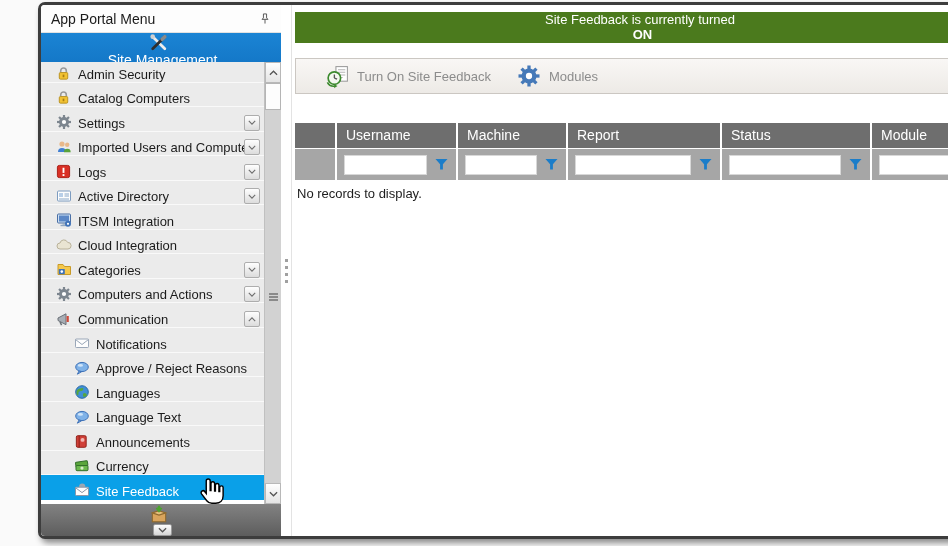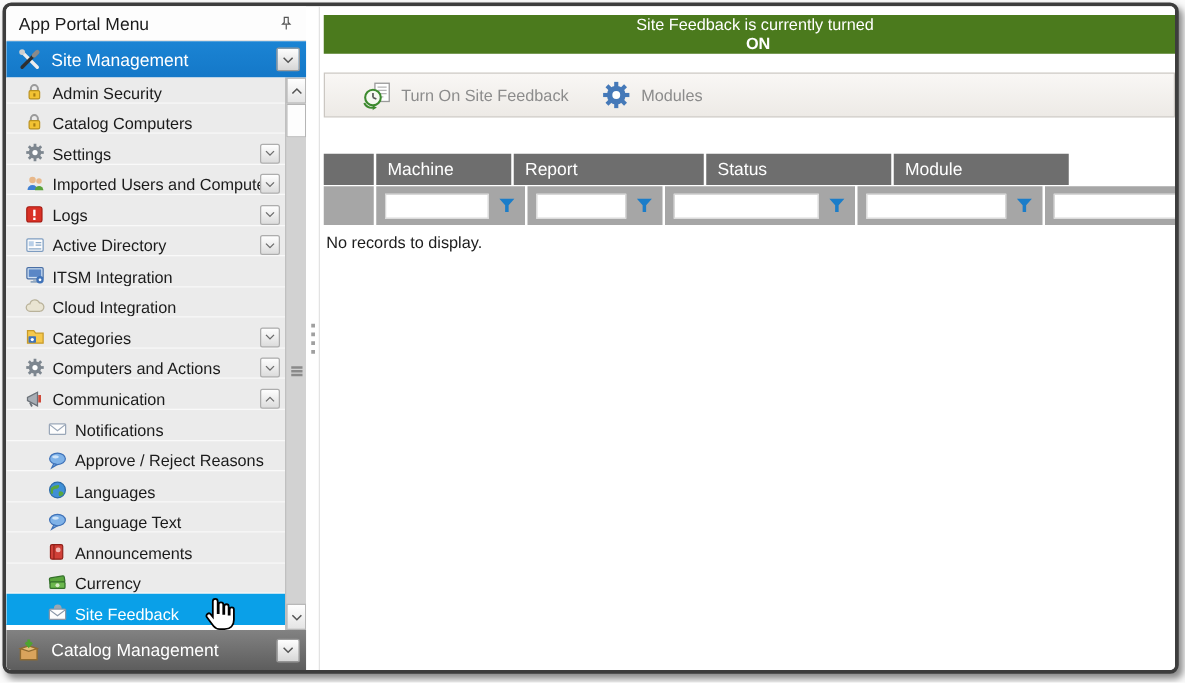--- a/index.html
+++ b/index.html
@@ -1,33 +1,33 @@
 <!DOCTYPE html>
 <html style="--accent-blue: #1478c8; --selected-blue: #0aa0e8; --banner-green: #4b7a1d; --header-gray: #6e6e6e; --filter-gray: #a6a6a6; --funnel-blue: #1b7dc9;"><head>
 <meta charset="utf-8">
 <style>
   :root{
     --accent-blue:#1478c8; --selected-blue:#0aa0e8; --banner-green:#4b7a1d;
     --header-gray:#6e6e6e; --filter-gray:#a6a6a6; --funnel-blue:#1b7dc9;
   }
   *{margin:0;padding:0;box-sizing:border-box;}
   html,body{width:948px;height:546px;background:#fafafa;font-family:"Liberation Sans",sans-serif;overflow:hidden;}
-  .page{position:relative;width:904px;height:546px;}
+  .page{position:relative;width:904px;height:546px;margin-left:36px;}
   .window{
     position:absolute;left:2px;top:2px;width:941px;height:537px;
     background:#fff;border:3px solid #3d3d3d;border-radius:7px;
     box-shadow:3px 4px 6px rgba(0,0,0,.45);
     display:flex;overflow:hidden;
   }
   
   .sidebar{width:240px;display:flex;flex-direction:column;background:#fff;flex:none;}
   .sb-header{height:28px;display:flex;align-items:center;padding:0 8px 0 10px;background:#fdfdfd;border-bottom:1px solid #e2e2e2;color:#1b1b1b;font-size:14px;}
   .sb-header span.t{flex:1;}
   .pin{width:16px;height:16px;display:flex;align-items:center;justify-content:center;cursor:pointer;}
-  .sb-group{height:29px;display:flex;align-items:center;padding:0 5px 0 8px;color:#fff;font-size:14px;cursor:pointer;}
+  .sb-group{height:29px;display:flex;align-items:center;padding:0 5px 0 8px;color:#fff;font-size:14px;cursor:pointer;flex-direction:column;}
   .sb-group-top{background:linear-gradient(#1b84d4,var(--accent-blue));}
   .sb-group-bottom{height:32px;background:linear-gradient(#828282,#5d5d5d);}
   .gicon{width:20px;height:20px;margin-right:8px;display:flex;align-items:center;justify-content:center;}
   .glabel{flex:1;white-space:nowrap;}
   .gbtn{width:19px;height:19px;background:linear-gradient(#fefefe,#d6d6d6);border:1px solid #9a9a9a;border-radius:2px;display:flex;align-items:center;justify-content:center;cursor:pointer;}
   .sb-scroll{flex:1;display:flex;overflow:hidden;}
   #sb-items{flex:1;list-style:none;margin-top:-4px;overflow:hidden;}
   .sb-item{height:24.55px;display:flex;align-items:flex-end;background:#ebebeb;border-bottom:1px solid #f9f9f9;padding:0 4px 0 14px;font-size:13px;color:#1b1b1b;cursor:pointer;white-space:nowrap;}
   .sb-item.sub{padding-left:32px;}
   .sb-item.selected{background:var(--selected-blue);color:#fff;border-bottom-color:var(--selected-blue);}
@@ -354,21 +354,20 @@
       </div>
 
       <div class="sb-group sb-group-bottom">
         <span class="gicon">
           <svg width="20" height="20" viewBox="0 0 18 18">
               <rect x="3" y="8" width="12" height="8" fill="#d9a45c" stroke="#8f6a2f"></rect>
               <path d="M3 8 l6-2 6 2 -6 2 z" fill="#e8bf7e" stroke="#8f6a2f"></path>
               <path d="M9 1.5 v3.5 M6.8 3.5 L9 6.2 l2.2-2.7" stroke="#4da32f" stroke-width="2" fill="none"></path>
             </svg>
         </span>
-        <span class="glabel">Catalog Management</span>
         <span class="gbtn">
           <svg width="9" height="6" viewBox="0 0 10 6">
               <path d="M1 1 L5 5 L9 1" fill="none" stroke="#555" stroke-width="1.4"></path>
             </svg>
         </span>
       </div>
     </div>
 
     <div class="splitter">
         <i></i>
@@ -412,20 +411,21 @@
                   <rect x="6.9" y="1" width="2.2" height="14" transform="rotate(135 8 8)"></rect>
                   <circle cx="8" cy="8" r="5"></circle>
                 </g><circle cx="8" cy="8" r="2.1" fill="#fff"></circle></svg>
             </span>
             <span>Modules</span>
           </div>
         </div>
       <div class="grid">
         <div class="g-head" id="g-head">
             <div class="g-cell" style="width: 40px;"></div>
+            <div class="g-cell" style="width: 119px;">Username</div>
             <div class="g-cell" style="width: 108px;">Machine</div>
             <div class="g-cell" style="width: 152px;">Report</div>
             <div class="g-cell" style="width: 148px;">Status</div>
             <div class="g-cell" style="width: 140px;">Module</div>
           </div>
         <div class="g-filter" id="g-filter">
             <div class="g-cell" style="width: 40px;"></div>
             <div class="g-cell" style="width: 119px;">
               <input type="text" style="">
               <span class="funnel">

